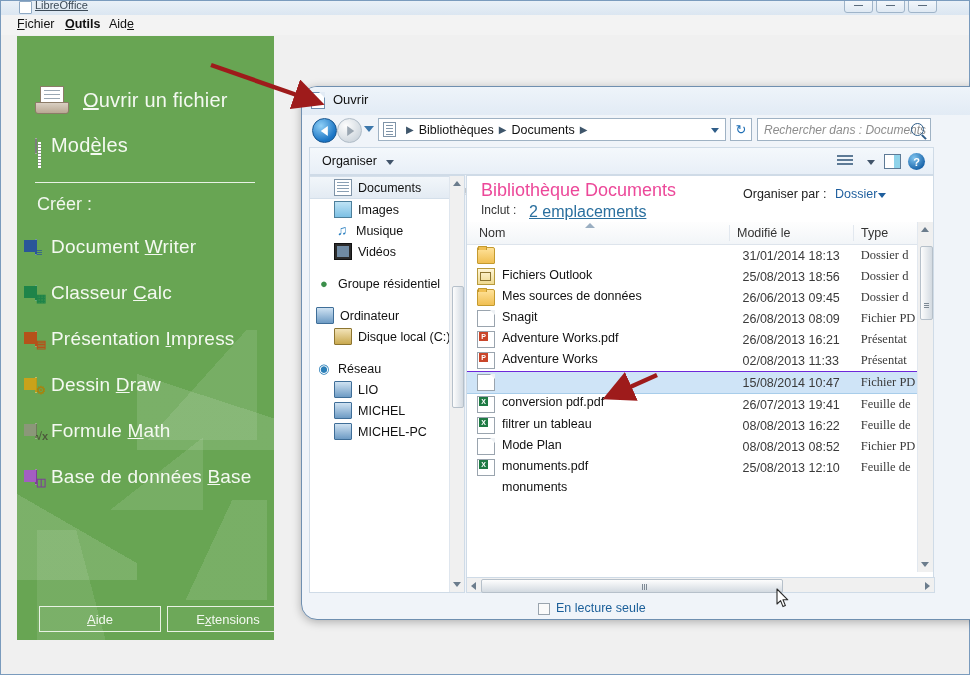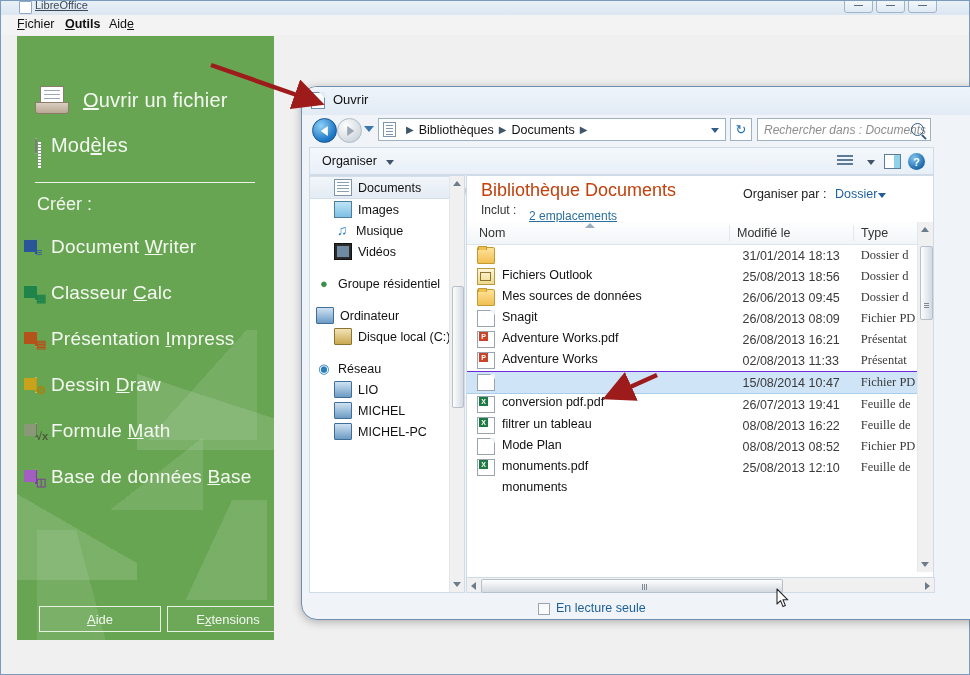--- a/index.html
+++ b/index.html
@@ -202,23 +202,23 @@
     background:linear-gradient(90deg,#fdfdfd,#d3dae1);border:1px solid #b6c0ca;border-radius:2px;}
   .sb-up,.sb-dn{position:absolute;left:3px;width:0;height:0;
     border-left:4px solid transparent;border-right:4px solid transparent;}
   .sb-up{top:5px;border-bottom:5px solid #6b7c8c;}
   .sb-dn{bottom:5px;border-top:5px solid #6b7c8c;}
 
   
   #listpane{position:absolute;left:164px;top:88px;width:468px;height:418px;
     background:#fff;border:1px solid #cfdbe7;box-sizing:border-box;overflow:hidden;}
   #lib-head{position:absolute;left:0;top:0;width:100%;height:46px;}
-  #lib-title{position:absolute;left:14px;top:4px;font-size:18px;color:#c2410c;text-align:right;}
+  #lib-title{position:absolute;left:14px;top:4px;font-size:18px;color:#ec4899;text-align:right;}
   #lib-incl-lbl{position:absolute;left:14px;top:27px;font-size:12px;color:#333;}
-  #lib-incl-val{position:absolute;left:62px;top:33px;font-size:12px;color:#2a6f9e;
+  #lib-incl-val{position:absolute;left:62px;top:27px;font-size:16px;color:#2a6f9e;
     text-decoration:underline;}
   #lib-org-lbl{position:absolute;left:276px;top:11px;font-size:12.5px;color:#222;}
   #lib-org-val{position:absolute;left:368px;top:11px;font-size:12.5px;color:#1f5f9e;}
   #lib-org-arr{position:absolute;left:411px;top:17px;width:0;height:0;
     border-left:4px solid transparent;border-right:4px solid transparent;
     border-top:5px solid #1f5f9e;}
 
   #colhead{position:absolute;left:0;top:46px;width:100%;height:22px;
     background:linear-gradient(#fefefe,#f2f5f8);border-bottom:1px solid #dde4ec;}
   .col{position:absolute;top:4px;font-size:12.5px;color:#333;}

